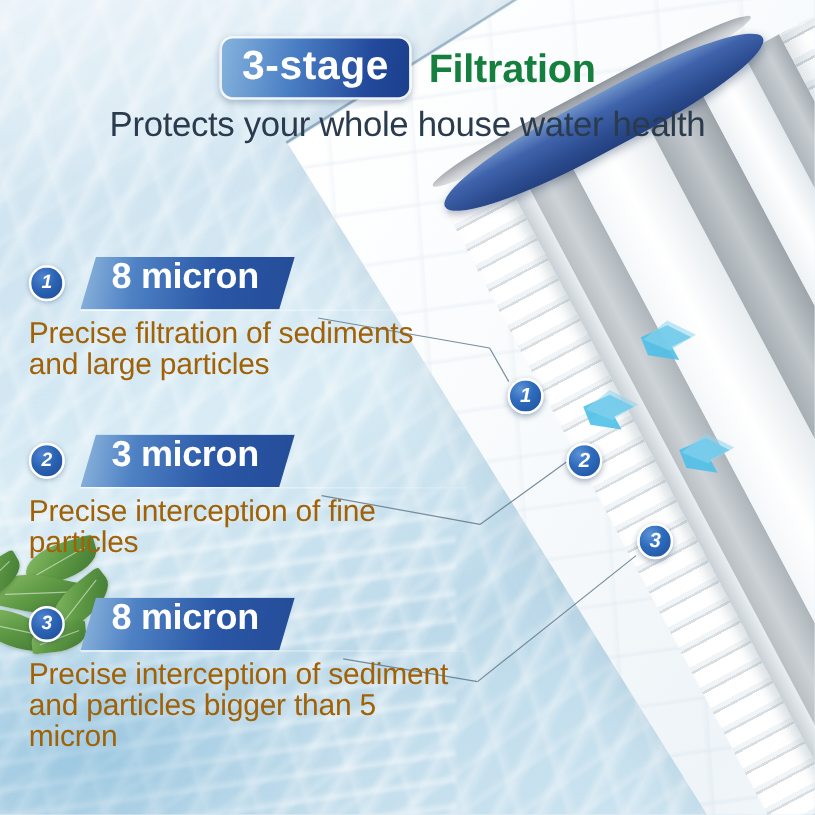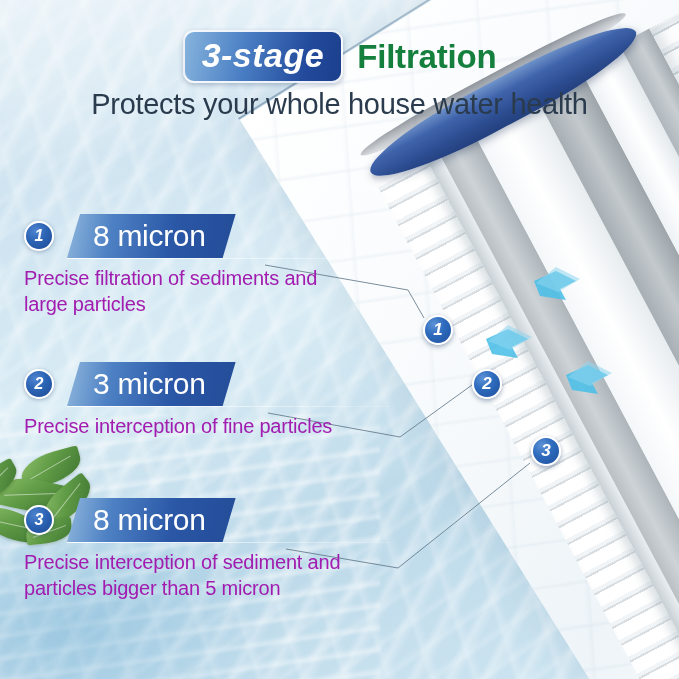--- a/index.html
+++ b/index.html
@@ -236,21 +236,20 @@
     gap: 14px;
   }
   .badge {
     background: linear-gradient(100deg, #86b3dd 0%, #4a7fc4 38%, #22499b 78%, #1b3f8c 100%);
     border: 2px solid rgba(255,255,255,.92);
     border-radius: 11px;
     padding: 4px 17px 6px 17px;
     color: #ffffff;
     font-size: 34px;
     font-weight: bold;
-    font-style: italic;
     letter-spacing: .5px;
     box-shadow: 0 2px 5px rgba(40,70,110,.3);
     white-space: nowrap;
   }
   .title-plain {
     color: #15803d;
     font-size: 33px;
     font-weight: bold;
     letter-spacing: -.2px;
     white-space: nowrap;
@@ -281,25 +280,25 @@
     line-height: 25px;
     text-align: center;
     box-shadow: 0 1px 4px rgba(25,55,100,.35);
     flex: 0 0 auto;
   }
   .ribbon {
     position: relative;
     margin-left: 13px;
     height: 44px;
     display: flex;
-    align-items: center;
+    align-items: flex-start;
     padding: 0 30px 0 26px;
     color: #ffffff;
     font-size: 30px;
-    font-weight: normal;
+    font-weight: bold;
     letter-spacing: -.3px;
     background: linear-gradient(100deg, #8fb7dd 0%, #4e81c4 26%, #2a57a6 62%, #244c98 100%);
     clip-path: polygon(13px 0, 100% 0, calc(100% - 13px) 100%, 0 100%);
     white-space: nowrap;
   }
   .ribbon-tail {
     position: absolute;
     top: 0;
     height: 44px;
     width: 17px;
@@ -307,22 +306,22 @@
     clip-path: polygon(13px 0, 100% 0, calc(100% - 13px) 100%, 0 100%);
     opacity: .85;
   }
   .hairline {
     position: absolute;
     height: 1px;
     background: linear-gradient(90deg, rgba(255,255,255,.95), rgba(255,255,255,.15));
   }
   .stage-desc {
     margin-top: 7px;
-    color: #a21caf;
-    font-size: 20px;
+    color: #a16207;
+    font-size: 25px;
     line-height: 26px;
     letter-spacing: -.2px;
     max-width: 330px;
   }
 </style>
 </head>
 <body>
 
 <div id="stage">
 

